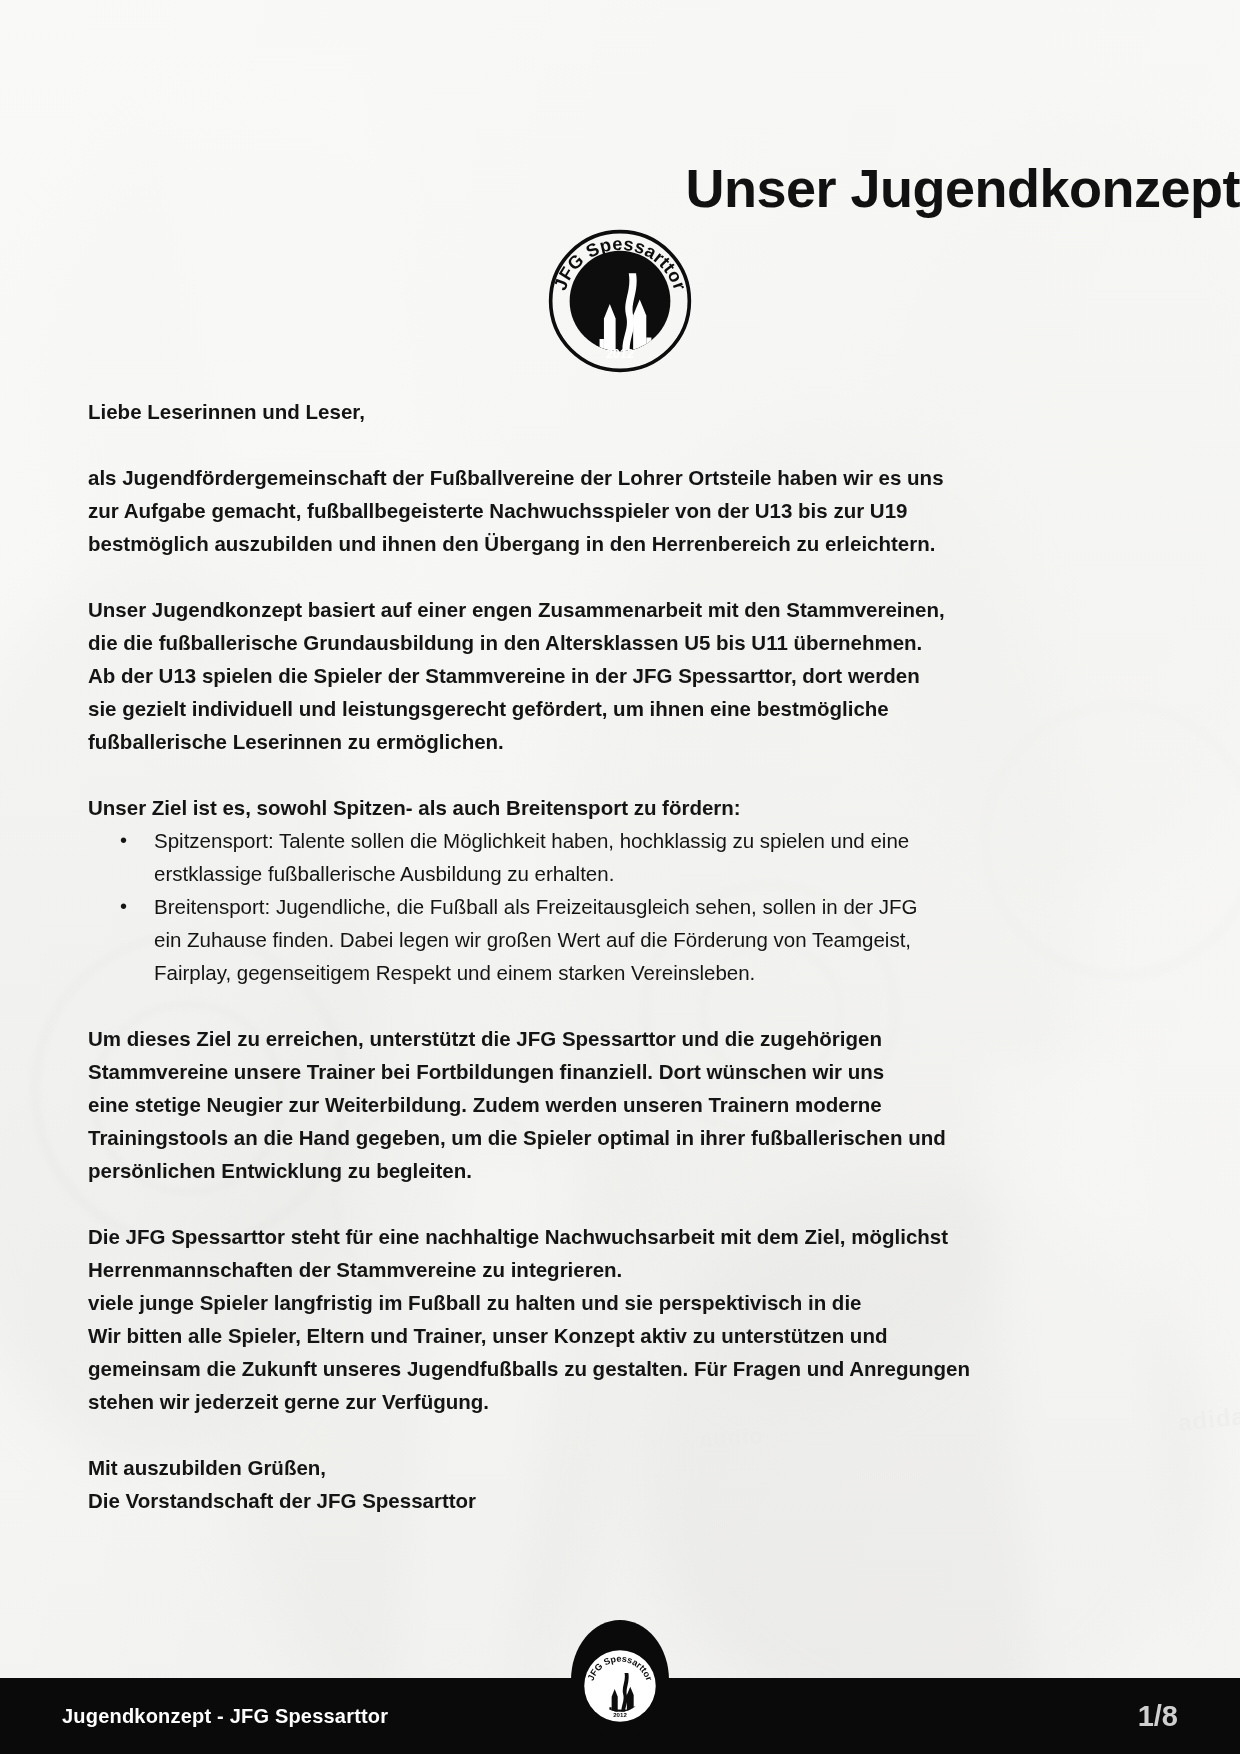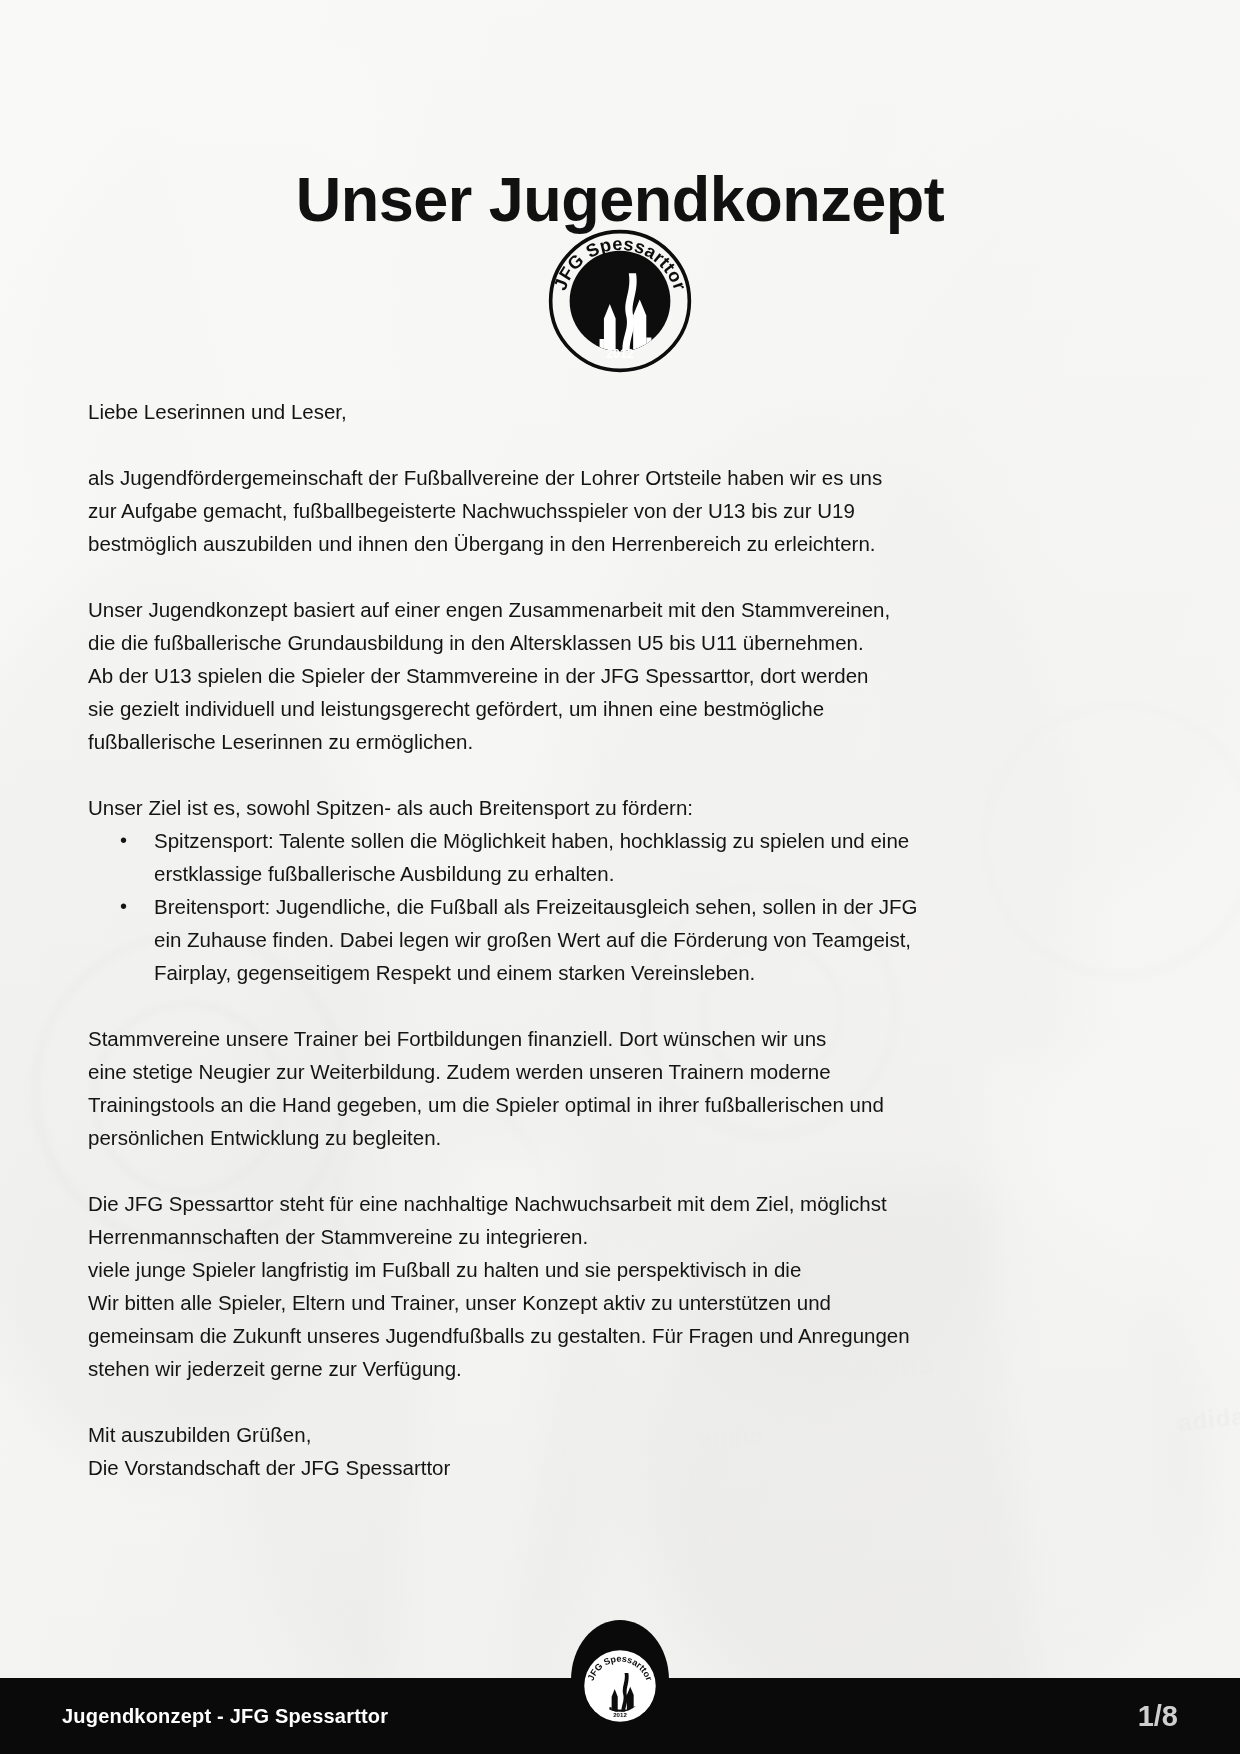--- a/index.html
+++ b/index.html
@@ -55,42 +55,42 @@
   .bg-veil{
     position:absolute;inset:0;
     background:linear-gradient(180deg, rgba(248,248,246,.86) 0%, rgba(246,246,244,.80) 45%, rgba(243,243,241,.72) 78%, rgba(240,240,238,.66) 100%);
   }
 
   
   .page{position:relative;z-index:2;width:1240px;height:1754px;}
 
   .doc-title{
     position:absolute;left:0;right:0;top:124px;
-    text-align:center;
-    font-size:63px;line-height:1.06;
+    text-align:right;
+    font-size:54px;line-height:1.06;
     font-weight:bold;color:#111111;
     letter-spacing:-0.5px;
   }
 
   .logo-top{
     position:absolute;left:50%;top:228px;transform:translateX(-50%);
     width:146px;height:146px;
   }
 
   
   .emblem{position:relative;width:100%;height:100%;}
   .emblem svg{display:block;width:100%;height:100%;}
 
   .content{
     position:absolute;left:88px;top:395px;width:1000px;
     color:#141414;
     font-size:20.5px;
     line-height:33px;
   }
-  .para{margin:0 0 0 0;}
+  .para{margin:0 0 0 0;font-weight:bold;}
   .gap-sm{height:33px;}
   .gap-md{height:33px;}
 
   .bullets{margin:0;padding:0;list-style:none;}
   .bullets li{
     position:relative;
     padding-left:66px;
     margin:0;
   }
   .bullets li .dot{
@@ -217,20 +217,21 @@
       <li>
         <span class="dot">•</span>
         <div>Breitensport: Jugendliche, die Fußball als Freizeitausgleich sehen, sollen in der JFG</div>
         <div>ein Zuhause finden. Dabei legen wir großen Wert auf die Förderung von Teamgeist,</div>
         <div>Fairplay, gegenseitigem Respekt und einem starken Vereinsleben.</div>
       </li>
     </ul>
     <div class="gap-md"></div>
 
     <div class="para">
+      <div>Um dieses Ziel zu erreichen, unterstützt die JFG Spessarttor und die zugehörigen</div>
       <div>Stammvereine unsere Trainer bei Fortbildungen finanziell. Dort wünschen wir uns</div>
       <div>eine stetige Neugier zur Weiterbildung. Zudem werden unseren Trainern moderne</div>
       <div>Trainingstools an die Hand gegeben, um die Spieler optimal in ihrer fußballerischen und</div>
       <div>persönlichen Entwicklung zu begleiten.</div>
     </div>
     <div class="gap-md"></div>
 
     <div class="para">
       <div>Die JFG Spessarttor steht für eine nachhaltige Nachwuchsarbeit mit dem Ziel, möglichst</div>
       <div>Herrenmannschaften der Stammvereine zu integrieren.</div>

